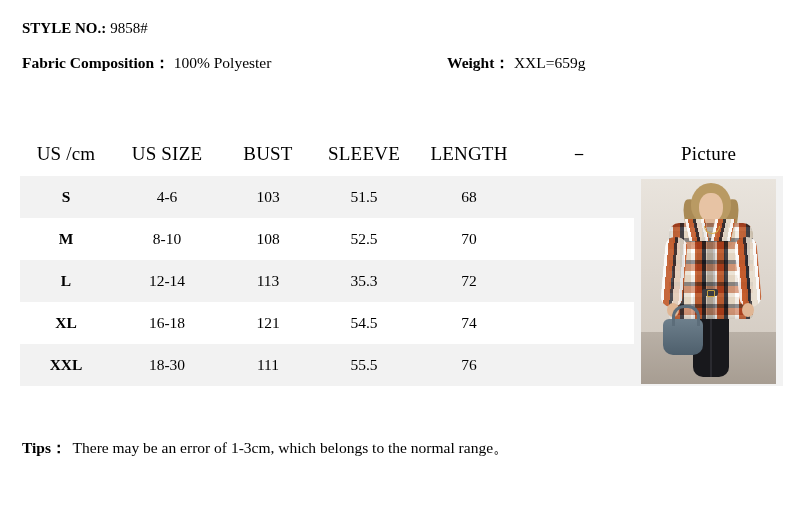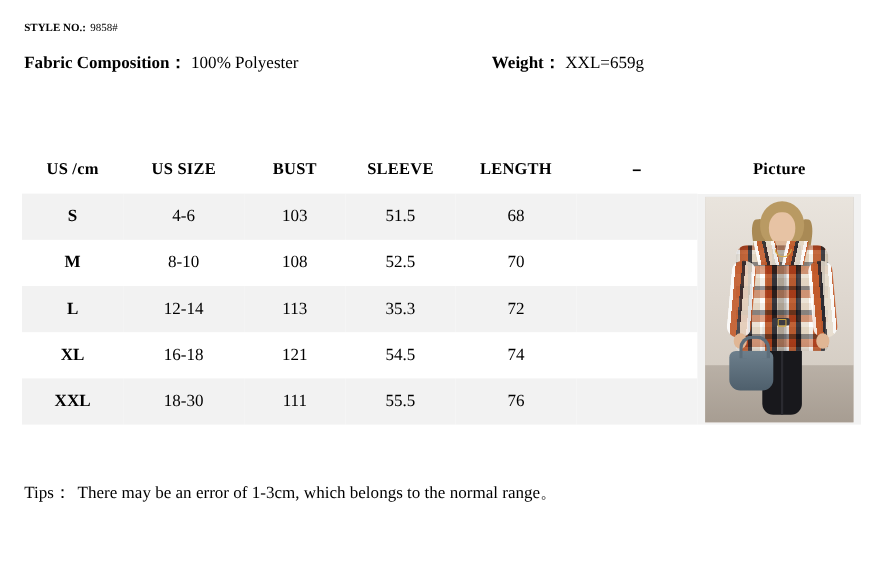--- a/index.html
+++ b/index.html
@@ -17,21 +17,21 @@
   .page {
     position: relative;
     width: 803px;
     height: 520px;
     box-sizing: border-box;
     padding: 14px 20px 0 20px;
   }
 
   
   .style-line {
-    font-size: 10px;
+    font-size: 15px;
     font-weight: bold;
     margin: 6px 0 0 2px;
     white-space: nowrap;
   }
   .style-line .value {
     font-weight: normal;
     padding-left: 4px;
   }
   .info-line {
     position: relative;
@@ -75,22 +75,22 @@
   table.size-table th,
   table.size-table td {
     border: none;
     text-align: center;
     font-size: 15.5px;
     height: 42px;
     vertical-align: middle;
     padding: 0;
   }
   table.size-table thead th {
-    font-weight: bold;
-    font-size: 15px;
+    font-weight: normal;
+    font-size: 19px;
     height: 44px;
     letter-spacing: 0.2px;
   }
   table.size-table tbody tr.shaded td {
     background: #f2f2f2;
   }
   table.size-table tbody td.size-cell {
     font-weight: bold;
   }
   
@@ -310,21 +310,21 @@
 
   
   .tips-line {
     position: absolute;
     left: 22px;
     top: 438px;
     font-size: 15.5px;
     white-space: nowrap;
   }
   .tips-line .lbl {
-    font-weight: normal;
+    font-weight: bold;
   }
   .tips-line .txt {
     font-weight: normal;
     padding-left: 6px;
   }
 </style>
 </head>
 <body>
 
 <div class="page">

